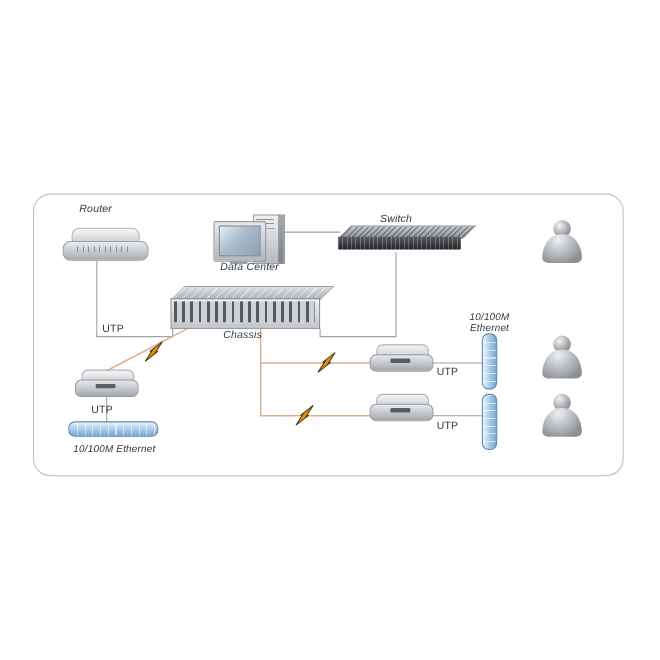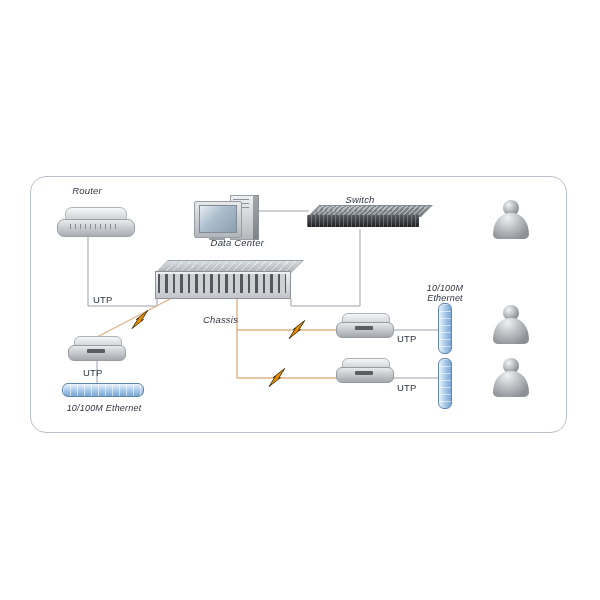--- a/index.html
+++ b/index.html
@@ -166,23 +166,23 @@
   <div class="person" style="left:493px;top:305px;">
     <div class="p-head"></div>
     <div class="p-torso"></div>
   </div>
   <div class="person" style="left:493px;top:358px;">
     <div class="p-head"></div>
     <div class="p-torso"></div>
   </div>
 
   <div class="label center" style="left:56px;top:185px;width:62px;">Router</div>
-  <div class="label center" style="left:190px;top:237px;width:74px;text-align:right;">Data Center</div>
+  <div class="label center" style="left:190px;top:237px;width:74px;">Data Center</div>
   <div class="label center" style="left:332px;top:194px;width:56px;">Switch</div>
-  <div class="label center" style="left:193px;top:299px;width:55px;margin-top:15px;">Chassis</div>
+  <div class="label center" style="left:193px;top:299px;width:55px;">Chassis</div>
   <div class="label" style="left:93px;top:294px;">UTP</div>
   <div class="label" style="left:83px;top:367px;">UTP</div>
   <div class="label" style="left:397px;top:333px;">UTP</div>
   <div class="label" style="left:397px;top:382px;">UTP</div>
   <div class="label center" style="left:58px;top:403px;width:92px;font-size:9px;">10/100M Ethernet</div>
   <div class="label center wrap" style="left:419px;top:283px;width:52px;font-size:9px;line-height:10px;">10/100M Ethernet</div>
 
 </div>
 
 </body></html>

